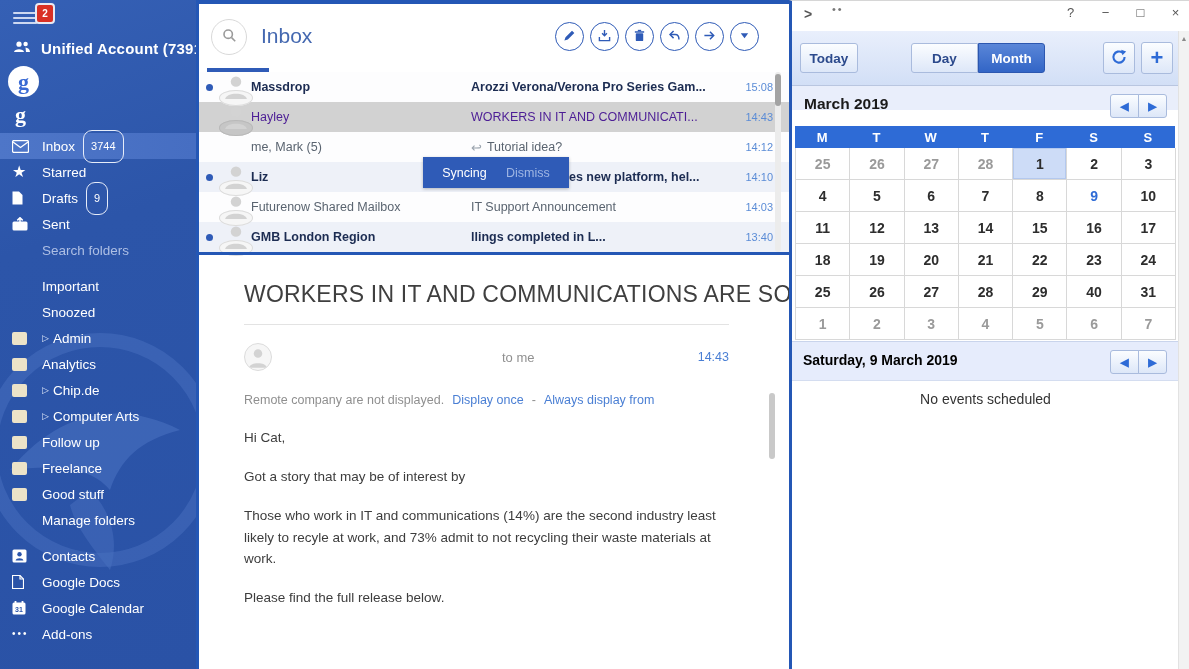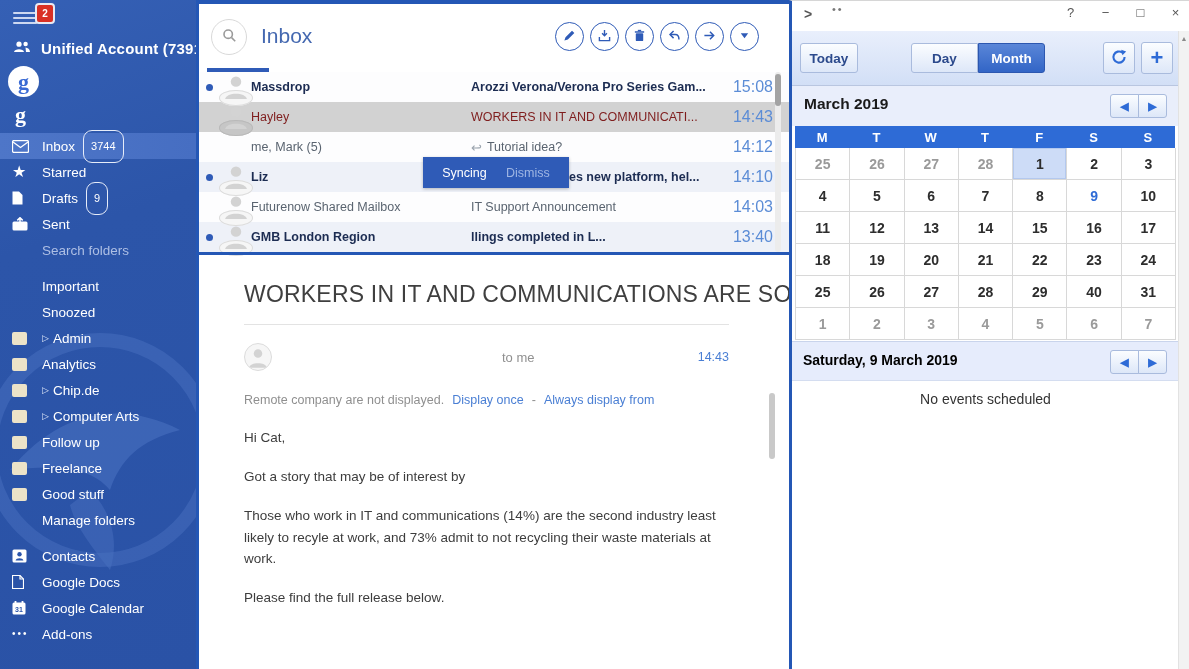--- a/index.html
+++ b/index.html
@@ -52,23 +52,23 @@
   .mail-row.alt{background:#eef1f8;}
   .mail-row.selected{background:#d2d2d2;}
   .mail-row .m-dot-col{width:20px;display:flex;justify-content:center;flex:none;}
   .m-dot{width:7px;height:7px;border-radius:50%;background:#2f5bb7;}
   .m-avatar-col{width:32px;flex:none;}
   .m-avatar{width:22px;height:22px;border-radius:50%;background:#f6f6f6;border:1px solid #dcdcdc;overflow:hidden;}
   .mail-row.selected .m-avatar{background:#c6c6c6;border-color:#b9b9b9;}
   .m-sender{width:212px;padding-right:8px;color:#5a6470;overflow:hidden;text-overflow:ellipsis;white-space:nowrap;flex:none;}
   .m-subject{flex:1;color:#5a6470;overflow:hidden;text-overflow:ellipsis;white-space:nowrap;display:flex;align-items:center;gap:5px;}
   .m-reply-glyph{color:#9aa3ad;font-size:13px;}
-  .m-time{width:44px;text-align:right;color:#5b8cd6;font-size:16px;padding-right:16px;flex:none;}
+  .m-time{width:44px;text-align:right;color:#5b8cd6;font-size:11px;padding-right:16px;flex:none;}
   .mail-row.unread .m-sender,.mail-row.unread .m-subject{color:#1c2c52;font-weight:bold;}
-  .mail-row.selected .m-sender,.mail-row.selected .m-subject{color:#7f1d1d;}
+  .mail-row.selected .m-sender,.mail-row.selected .m-subject{color:#4c1d95;}
   .list-scroll-track{position:absolute;right:8px;top:0;width:6px;height:180px;background:#ececec;border-radius:3px;}
   .list-scroll-thumb{position:absolute;right:8px;top:2px;width:6px;height:32px;background:#a3a3a3;border-radius:3px;cursor:pointer;}
   .toast{position:absolute;left:224px;top:153px;width:146px;height:31px;background:#2f5bb7;z-index:5;
     display:flex;align-items:center;justify-content:space-evenly;font-size:12.5px;box-shadow:0 1px 3px rgba(0,0,0,.25);}
   .toast .t-sync{color:#fff;}
   .toast .t-dismiss{color:#9fb6e3;cursor:pointer;}
   .blue-divider{position:absolute;left:0;right:0;top:248px;height:3px;background:#2457b5;}
   .reading{position:absolute;left:0;right:0;top:251px;bottom:0;padding:26px 60px 0 45px;overflow:hidden;}
   .r-subject-row{display:flex;align-items:center;gap:14px;}
   .r-subject{font-size:23px;color:#3f3f3f;letter-spacing:.2px;white-space:nowrap;}
@@ -98,21 +98,21 @@
   .btn-lite{background:linear-gradient(#fbfdff,#dde7f8);border:1px solid #a9bbdd;border-radius:3px;
     color:#2c4a8c;font-size:13.5px;font-weight:bold;cursor:pointer;font-family:"Liberation Sans",sans-serif;}
   .btn-today{position:absolute;left:8px;top:12px;width:58px;height:30px;}
   .segment{position:absolute;left:119px;top:12px;display:flex;}
   .btn-day{width:67px;height:30px;border-radius:3px 0 0 3px;}
   .btn-month{width:67px;height:30px;border-radius:0 3px 3px 0;border:1px solid #2c57b0;
     background:linear-gradient(#5a86d8,#3265c6);color:#fff;font-weight:bold;font-size:13.5px;cursor:pointer;
     font-family:"Liberation Sans",sans-serif;}
   .btn-refresh{position:absolute;left:311px;top:11px;width:32px;height:32px;display:flex;align-items:center;justify-content:center;}
   .btn-plus{position:absolute;left:349px;top:11px;width:32px;height:32px;color:#2e6bd6;font-size:22px;font-weight:bold;line-height:1;}
-  .cal-month-head{position:absolute;left:0;right:10px;top:85px;height:40px;background:#e9eefb;}
+  .cal-month-head{position:absolute;left:0;right:10px;top:85px;height:24px;background:#e9eefb;}
   .cal-month-title{position:absolute;left:12px;top:9px;font-size:15.5px;font-weight:bold;color:#1a1a1a;}
   .nav-btns{position:absolute;right:12px;top:8px;display:flex;}
   .nav-btn{width:29px;height:24px;color:#2e6bd6;font-size:11px;padding:0;}
   .nav-prev{border-radius:3px 0 0 3px;}
   .nav-next{border-radius:0 3px 3px 0;margin-left:-1px;}
   .cal-weekdays{position:absolute;left:3px;top:125px;width:380px;height:22px;background:#2e6bd6;
     display:grid;grid-template-columns:repeat(7,1fr);}
   .cal-wd{color:#fff;font-weight:bold;font-size:13px;display:flex;align-items:center;justify-content:center;}
   .cal-grid{position:absolute;left:3px;top:147px;width:380px;display:grid;grid-template-columns:repeat(7,1fr);
     border-left:1px solid #d8d8d8;}

